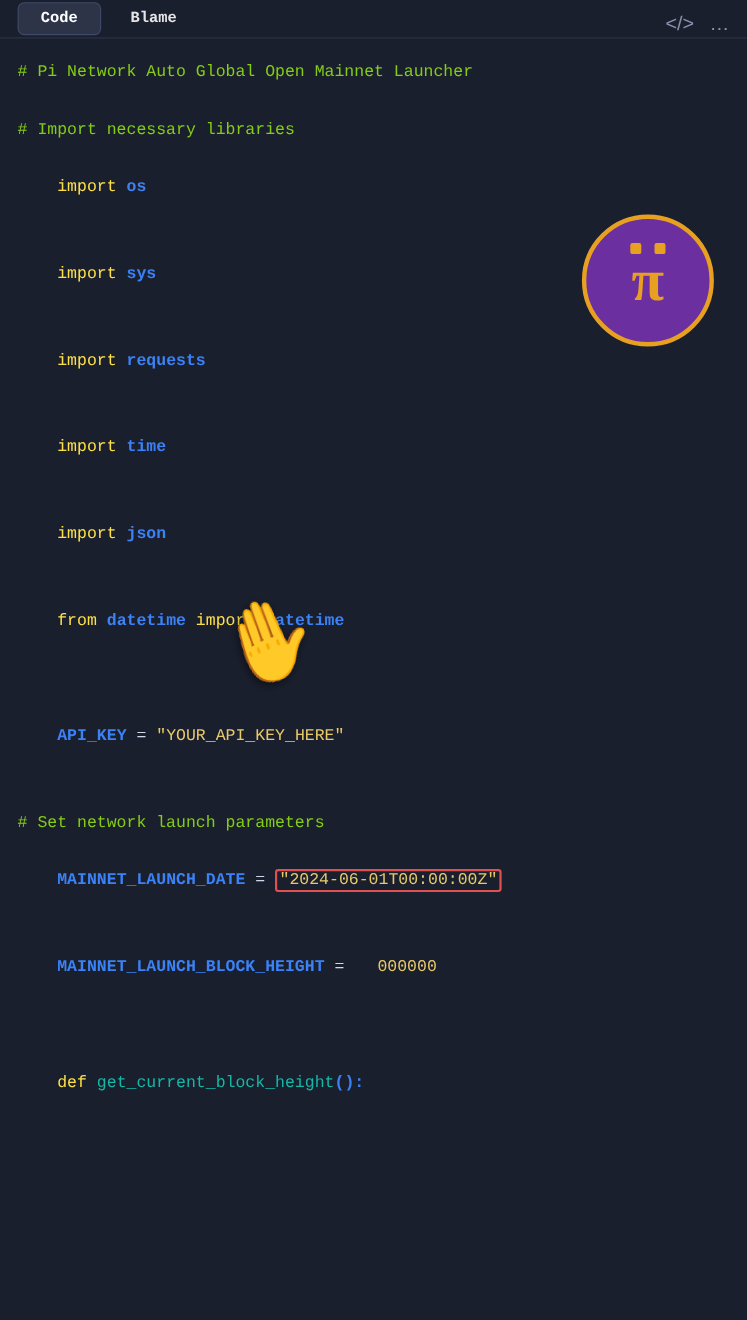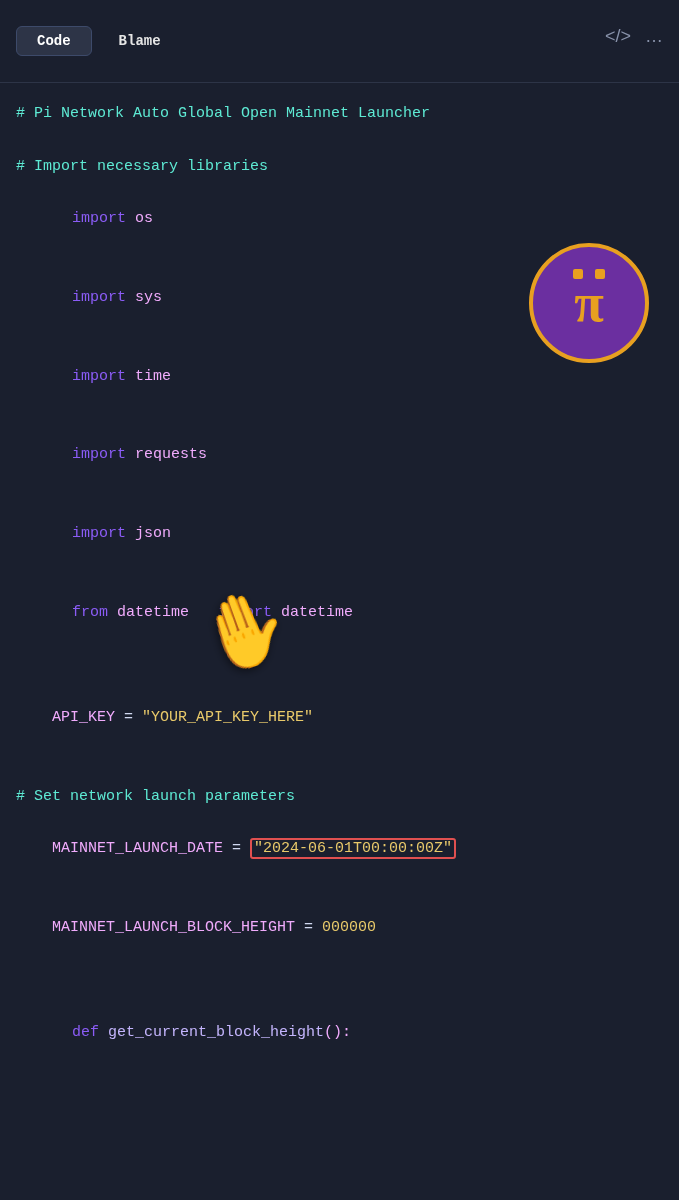--- a/index.html
+++ b/index.html
@@ -6,23 +6,23 @@
     body {
       width: 679px;
       min-height: 1200px;
       background: #1a1f2e;
       font-family: 'Courier New', Courier, monospace;
       overflow-x: hidden;
     }
 
     .top-bar {
       display: flex;
-      align-items: flex-start;
+      align-items: flex-end;
       justify-content: space-between;
-      padding: 26px 16px;
+      padding: 2px 16px;
       background: #1a1f2e;
       border-bottom: 1px solid #2d3447;
     }
 
     .tab-group {
       display: flex;
       gap: 6px;
     }
 
     .tab {
@@ -59,27 +59,27 @@
       border: none;
     }
 
     .code-area {
       padding: 18px 16px;
       font-size: 15px;
       line-height: 1.75;
       position: relative;
     }
 
-    .comment { color: #5eead4; }
-    .keyword { color: #8b5cf6; margin-left: 20px; }
-    .normal { color: #f0abfc; }
+    .comment { color: #84cc16; }
+    .keyword { color: #fde047; }
+    .normal { color: #3b82f6; font-weight: bold; }
     .string { color: #e8c96a; }
-    .func-name { color: #c4b5fd; }
+    .func-name { color: #14b8a6; }
     .operator { color: #d0d8f0; }
-    .number { color: #e8c96a; }
+    .number { color: #e8c96a; margin-left: 21px; }
 
     .code-line {
       display: block;
       white-space: pre;
       position: relative;
     }
 
     .highlight-box {
       display: inline;
       border: 2px solid #e05050;
@@ -184,24 +184,24 @@
   <span class="empty-line"></span>
   <span class="code-line comment"># Import necessary libraries</span>
 
   <span class="code-line">
     <span class="keyword">import</span><span class="normal"> os</span>
   </span>
   <span class="code-line">
     <span class="keyword">import</span><span class="normal"> sys</span>
   </span>
   <span class="code-line">
+    <span class="keyword">import</span><span class="normal"> requests</span>
+  </span>
+  <span class="code-line">
     <span class="keyword">import</span><span class="normal"> time</span>
-  </span>
-  <span class="code-line">
-    <span class="keyword">import</span><span class="normal"> requests</span>
   </span>
   <span class="code-line">
     <span class="keyword">import</span><span class="normal"> json</span>
   </span>
   <span class="code-line">
     <span class="keyword">from</span><span class="normal"> datetime </span><span class="keyword">import</span><span class="normal"> datetime</span>
   </span>
 
   <span class="empty-line"></span>
 

